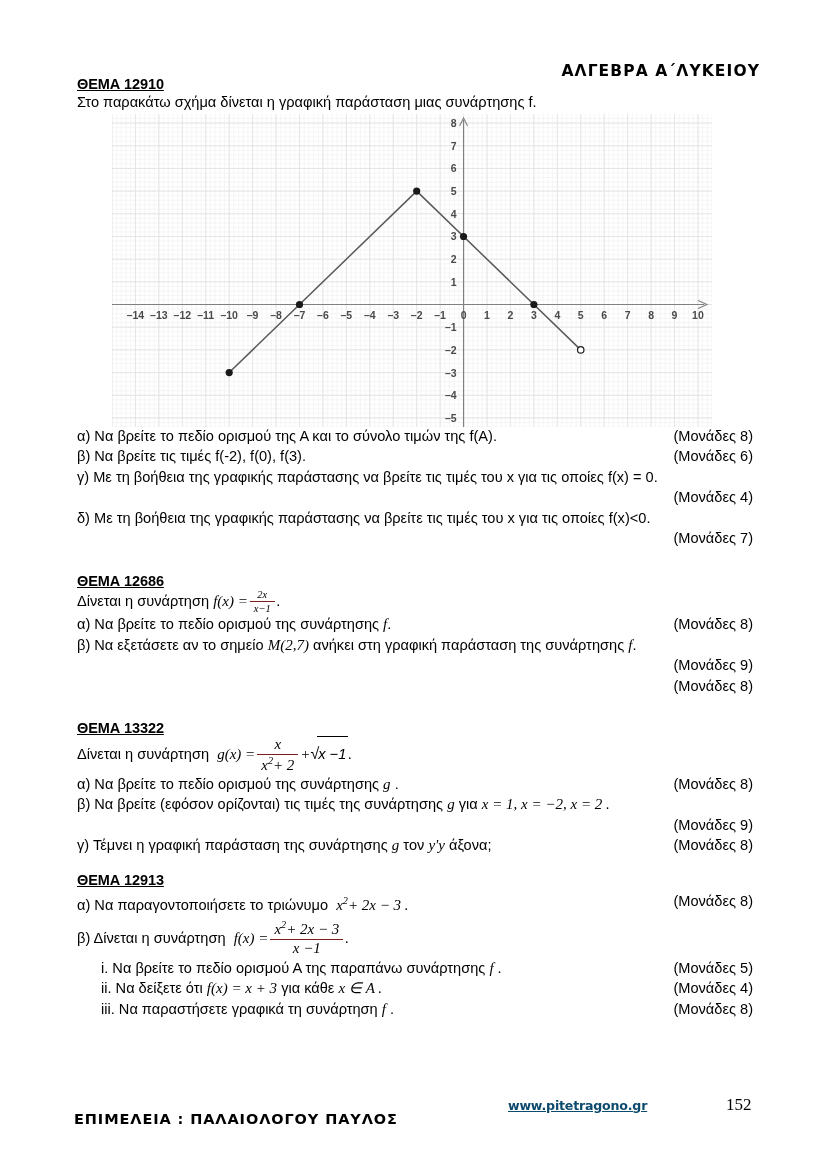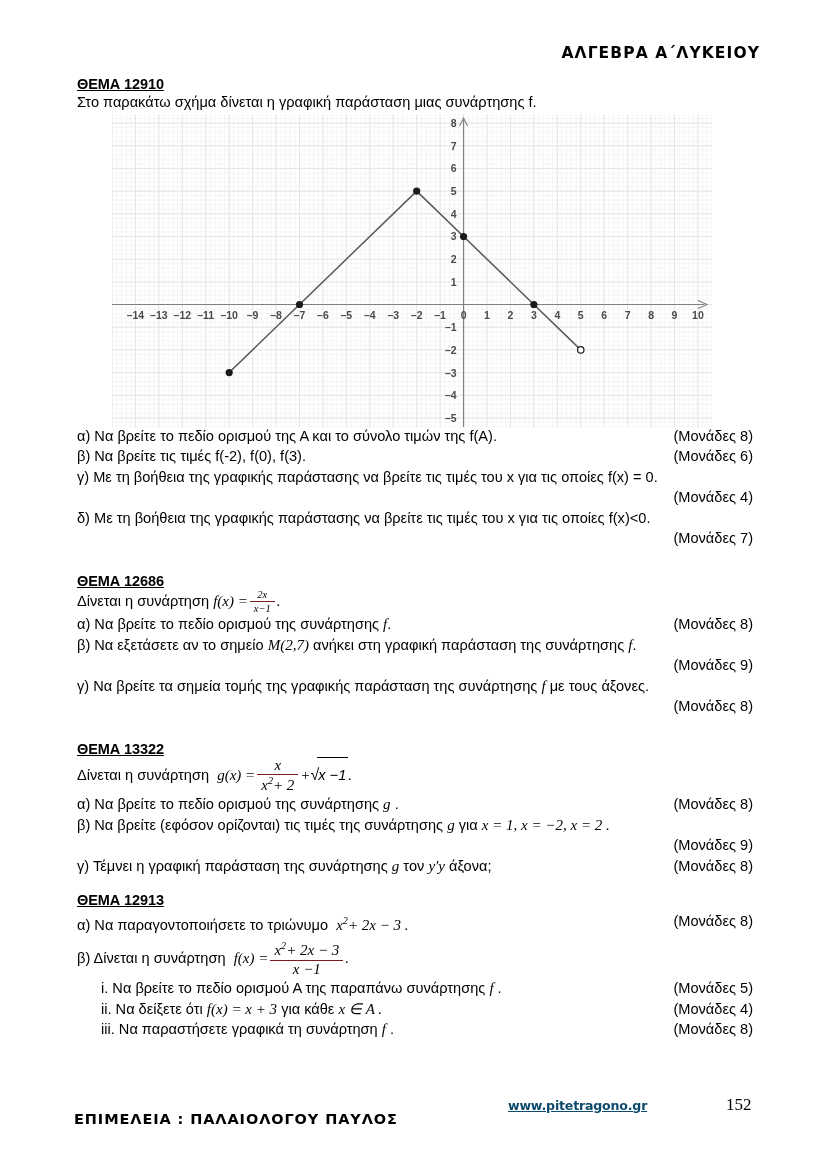--- a/index.html
+++ b/index.html
@@ -19,21 +19,21 @@
     position: absolute;
     left: 0; top: 0;
     width: 828px;
     height: 1171px;
   }
 
   
   .doc-header {
     position: absolute;
     left: 0;
-    top: 44px;
+    top: 62px;
     width: 760px;
     text-align: right;
     font-family: "DejaVu Sans", sans-serif;
     font-weight: bold;
     font-size: 15.5px;
     letter-spacing: 1.1px;
   }
 
   
   .content {
@@ -200,25 +200,20 @@
       <span>α) Να βρείτε το πεδίο ορισμού της συνάρτησης</span>
       <span class="math">f</span><span>.</span>
     </div>
     <div class="line">
       <span>β) Να εξετάσετε αν το σημείο</span>
       <span class="math">M(2,7)</span>
       <span>ανήκει στη γραφική παράσταση της συνάρτησης</span>
       <span class="math">f</span><span>.</span>
     </div>
     <div class="marks-right">(Μονάδες 9)</div>
-    <div class="line">
-      <span>γ) Να βρείτε τα σημεία τομής της γραφικής παράσταση της συνάρτησης</span>
-      <span class="math">f</span>
-      <span>με τους άξονες.</span>
-    </div>
     <div class="marks-right">(Μονάδες 8)</div>
 
     <div class="gap-lg"></div>
 
     <div class="thema-title">ΘΕΜΑ 13322</div>
     <div class="line" style="line-height:34px;">
       <span>Δίνεται η συνάρτηση</span>
       &nbsp;<span class="math">g(x) =</span><span class="frac big"><span class="num">x</span><span class="den"><span>x</span><sup class="exp">2</sup><span>+ 2</span></span></span><span class="math up">+</span><span class="sqrt"><span class="radical">√</span><span class="rad-body">x −1</span></span><span class="math up">.</span>
     </div>
     <div class="line">

